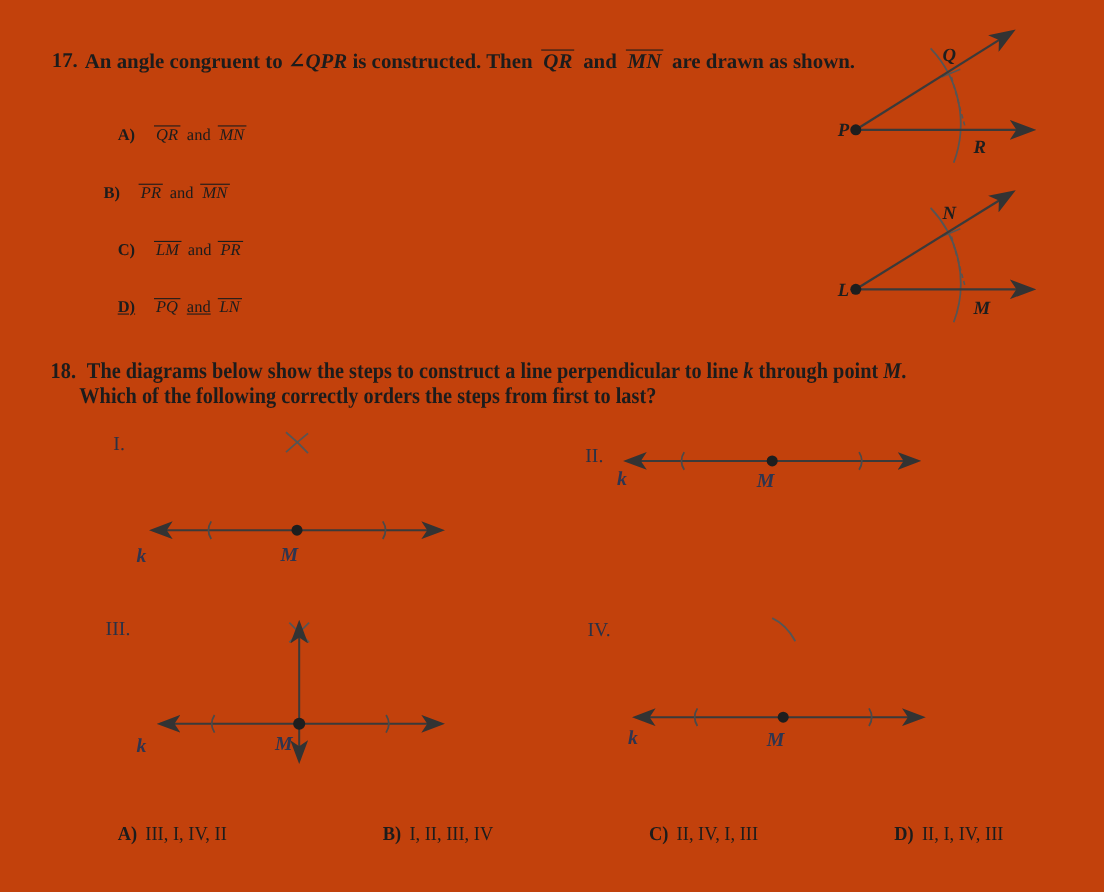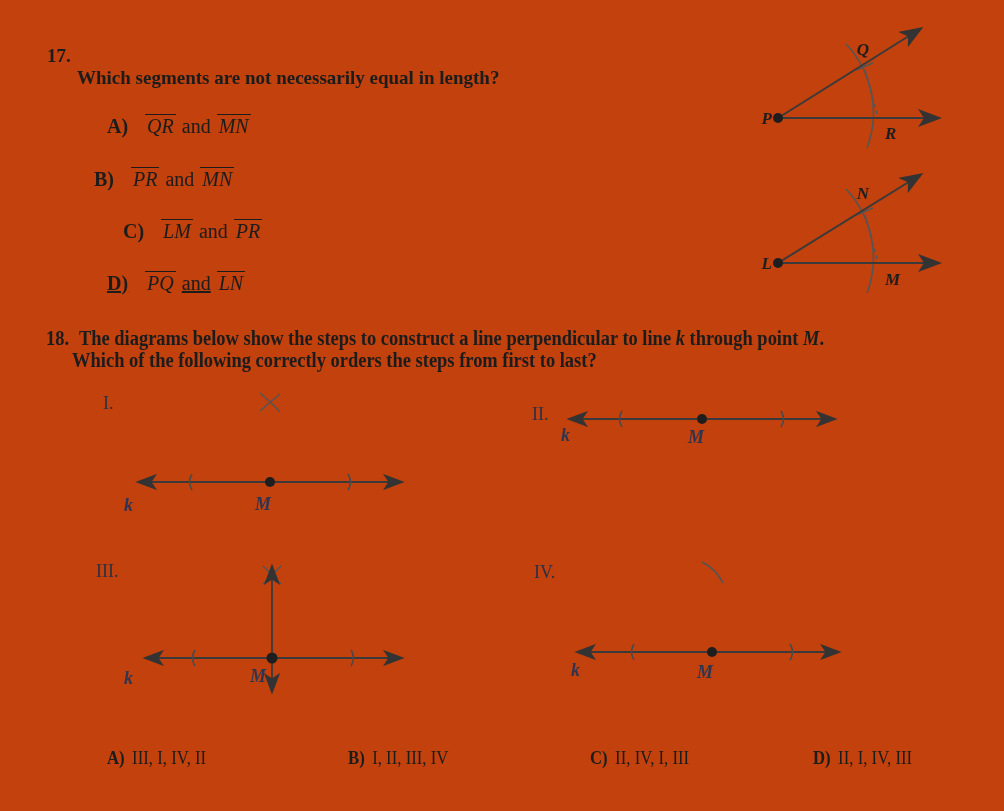--- a/index.html
+++ b/index.html
@@ -12,21 +12,21 @@
   html,body{margin:0;padding:0;background:#ffffff;}
   #page{
     position:relative;width:1004px;height:811px;background:#c2410c;overflow:hidden;
     font-family:"Liberation Serif","DejaVu Serif",serif;color:var(--ink);padding-left:40px;
   }
   .abs{position:absolute;}
   .qbold{font-weight:bold;font-size:19px;line-height:22px;white-space:nowrap;color:var(--ink);}
   .cond{transform:scaleX(0.9);transform-origin:left top;font-size:20.5px;}
   .it{font-style:italic;}
   .ovl{display:inline-block;border-top:1.5px solid currentColor;padding:1px 2px 0 2px;margin:0 3px;line-height:1.02;font-style:italic;}
-  .optrow17{font-size:20px;white-space:nowrap;}
+  .optrow17{font-size:15px;white-space:nowrap;}
   .optrow17 .letter{font-weight:bold;margin-right:14px;}
   .optrow17 .conj{margin:0 3px;}
   .optrow18{font-size:18px;white-space:nowrap;transform:scaleX(0.93);transform-origin:left top;}
   .optrow18 .letter{font-weight:bold;margin-right:8px;}
   svg{display:block;}
   svg text{font-family:"Liberation Serif","DejaVu Serif",serif;}
   .ptlabel{font-size:17px;font-style:italic;font-weight:bold;fill:#1e1e1e;}
   .kmlabel{font-size:18px;font-style:italic;font-weight:bold;fill:var(--bluelabel);}
   .steplabel{font-size:18px;fill:var(--step);}
 </style>
@@ -38,30 +38,32 @@
   <svg width="0" height="0" style="position:absolute">
     <defs>
       <marker id="arrw" viewBox="0 0 12 9" refX="10" refY="4.5" markerWidth="12" markerHeight="9" orient="auto-start-reverse">
         <path d="M0,0 L12,4.5 L0,9 L3,4.5 Z" fill="#333333"></path>
       </marker>
     </defs>
   </svg>
 
   <div class="abs qbold" style="left:47px;top:45px;">17.</div>
 
+  <div class="abs qbold" style="left:77px;top:45px;">
+    <span>An angle congruent to </span><span class="it">∠QPR</span><span> is constructed.  Then </span><span class="ovl">QR</span><span> and </span><span class="ovl">MN</span><span> are drawn as shown.</span>
+  </div>
 
-  <div class="abs qbold" style="left:77px;top:67px;">Which segments are not necessarily equal in length?</div>
 
   <div class="abs optrow17" style="left:107px;top:114px;">
     <span class="letter">A)</span><span class="ovl">QR</span><span class="conj">and</span><span class="ovl">MN</span>
   </div>
   <div class="abs optrow17" style="left:94px;top:167px;">
     <span class="letter">B)</span><span class="ovl">PR</span><span class="conj">and</span><span class="ovl">MN</span>
   </div>
-  <div class="abs optrow17" style="left:107px;top:219px;margin-left:16px;">
+  <div class="abs optrow17" style="left:107px;top:219px;">
     <span class="letter">C)</span><span class="ovl">LM</span><span class="conj">and</span><span class="ovl">PR</span>
   </div>
   <div class="abs optrow17" style="left:107px;top:271px;text-decoration:underline;">
     <span class="letter">D)</span><span class="ovl">PQ</span><span class="conj">and</span><span class="ovl">LN</span>
   </div>
 
   <svg class="abs" style="left:748px;top:16px;" width="210" height="150" viewBox="0 0 210 150">
     <path d="M 98 28 A 100 100 0 0 1 119 132" fill="none" stroke="#555555" stroke-width="1.6"></path>
     <line x1="117" y1="54" x2="129" y2="98" stroke="#555555" stroke-width="1.4" stroke-dasharray="4 3"></line>
     <line x1="108" y1="54" x2="125" y2="47" stroke="#555555" stroke-width="1.4"></line>

